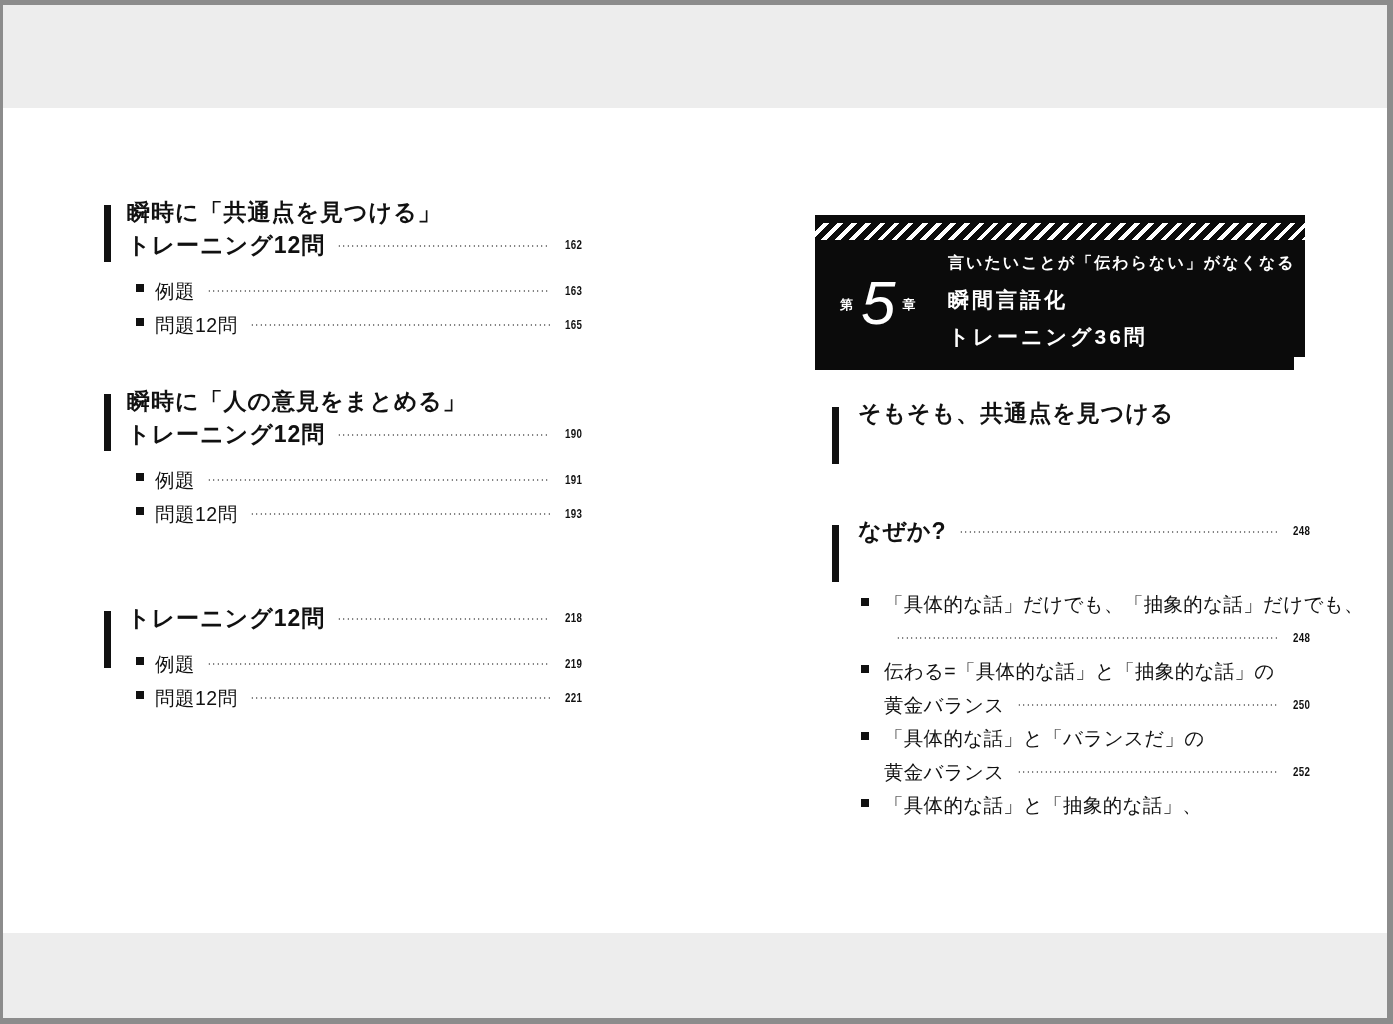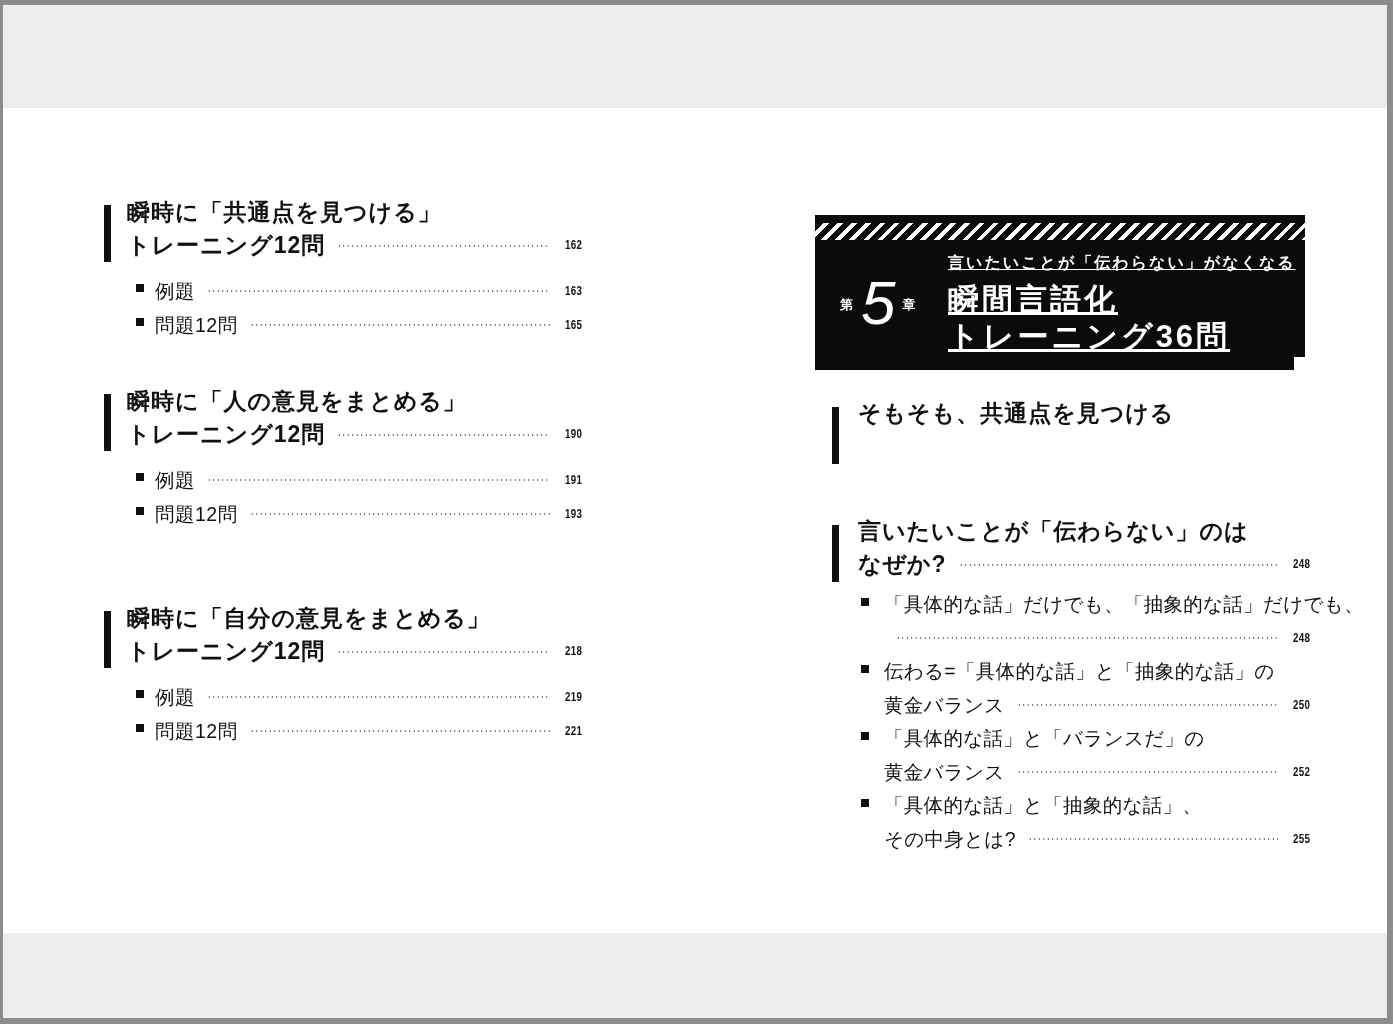--- a/index.html
+++ b/index.html
@@ -54,23 +54,23 @@
   .chapter-label{
     position:absolute;left:25px;top:0;height:100%;
     display:flex;align-items:center;gap:7px;
   }
   .chapter-label .kanji{font-size:13px;font-weight:700;letter-spacing:1px;}
   .chapter-label .num{
     font-size:62px;font-weight:300;font-style:italic;line-height:1;
     font-family:"Liberation Sans","DejaVu Sans",sans-serif;
     transform:translateY(-2px);
   }
-  .chapter-text{position:absolute;left:133px;top:13px;text-decoration:underline;}
+  .chapter-text{position:absolute;left:133px;top:13px;}
   .chapter-sub{font-size:16px;font-weight:700;letter-spacing:2px;margin-bottom:7px;white-space:nowrap;}
-  .chapter-title{font-size:31px;font-weight:700;letter-spacing:3px;line-height:37px;white-space:nowrap;}
+  .chapter-title{font-size:21px;font-weight:700;letter-spacing:3px;line-height:37px;white-space:nowrap;}
   .corner-notch{position:absolute;right:0;bottom:0;width:11px;height:13px;background:#ffffff;}
 
   .rsec{left:832px;width:478px;}
   .rsecA{top:397px;} .rsecB{top:515px;}
   .rsec .bar{top:10px;height:57px;}
   .rsec .sec-body{margin-left:26px;}
 
   .sub-items{position:absolute;left:861px;top:588px;width:449px;}
   .sub{font-size:19.5px;line-height:33.5px;letter-spacing:0.3px;white-space:nowrap;}
   .sub .sq{margin-right:15px;}
@@ -132,21 +132,20 @@
         <span class="leader"></span>
         <span class="pg">193</span>
       </div>
     </div>
   </div>
 </div>
 
 <div class="sec lsec lsec3">
   <div class="bar"></div>
   <div class="sec-body">
-    <div class="h-line">瞬時に「自分の意見をまとめる」</div>
     <div class="h-line row">
       <span>トレーニング12問</span>
       <span class="leader"></span>
       <span class="pg">218</span>
     </div>
     <div class="items">
       <div class="item row">
         <span class="sq"></span>
         <span>例題</span>
         <span class="leader"></span>
@@ -183,21 +182,20 @@
 <div class="sec rsec rsecA">
   <div class="bar"></div>
   <div class="sec-body">
     <div class="h-line">そもそも、共通点を見つける</div>
   </div>
 </div>
 
 <div class="sec rsec rsecB">
   <div class="bar"></div>
   <div class="sec-body">
-    <div class="h-line">言いたいことが「伝わらない」のは</div>
     <div class="h-line row">
       <span>なぜか?</span>
       <span class="leader"></span>
       <span class="pg">248</span>
     </div>
   </div>
 </div>
 
 <div class="sub-items">
   <div class="sub row">
@@ -229,19 +227,13 @@
     <span class="ind"></span>
     <span>黄金バランス</span>
     <span class="leader"></span>
     <span class="pg">252</span>
   </div>
 
   <div class="sub row">
     <span class="sq"></span>
     <span>「具体的な話」と「抽象的な話」、</span>
   </div>
-  <div class="sub row">
-    <span class="ind"></span>
-    <span>その中身とは?</span>
-    <span class="leader"></span>
-    <span class="pg">255</span>
-  </div>
 </div>
 
 </body></html>

